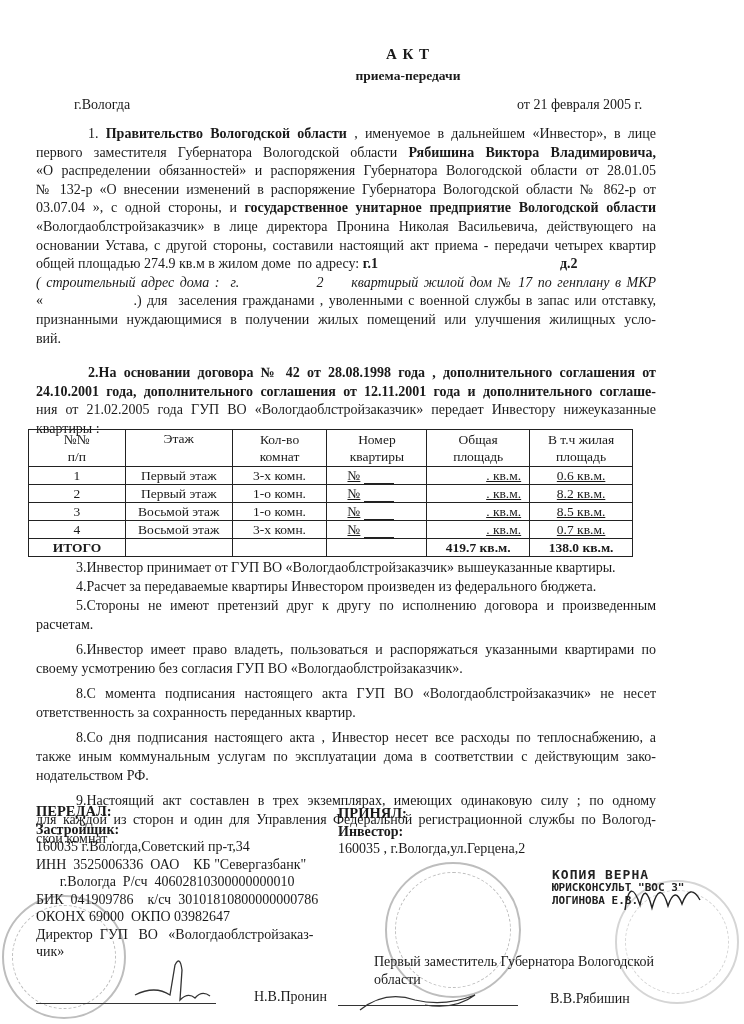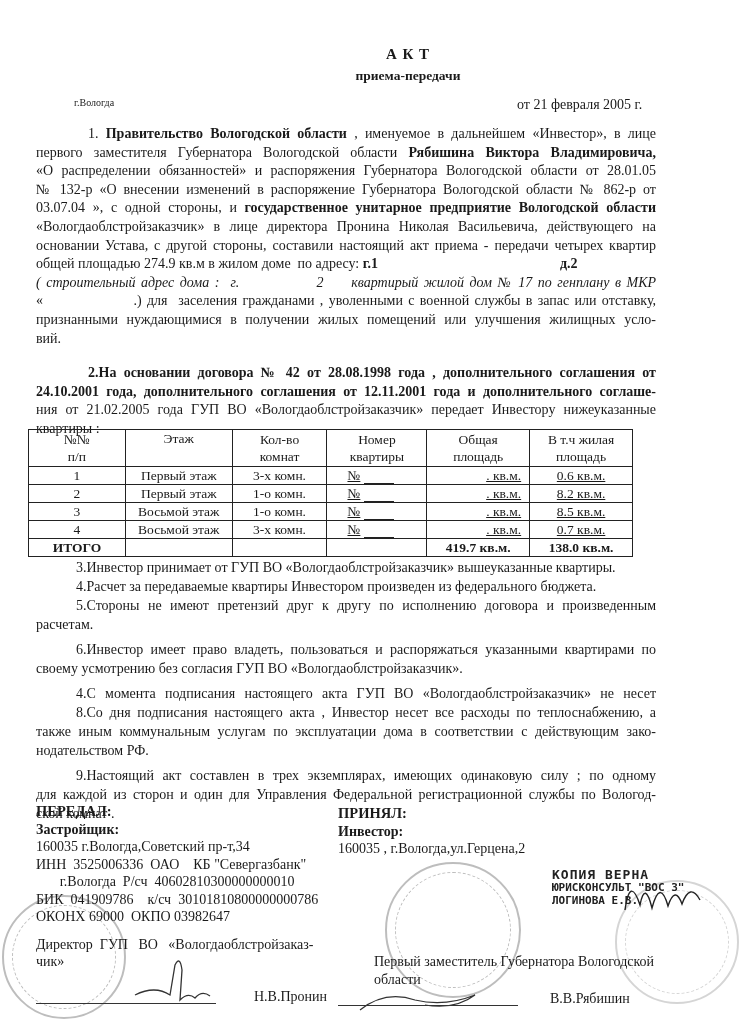--- a/index.html
+++ b/index.html
@@ -5,21 +5,21 @@
   html, body { margin: 0; padding: 0; background: #ffffff; }
   body {
     width: 744px; height: 1024px; position: relative; overflow: hidden;
     font-family: "Liberation Serif", "DejaVu Serif", serif;
     color: #1a1a1a; font-size: 14px;
   }
   .abs { position: absolute; white-space: nowrap; margin-left: 36px; }
   .title { left: 0; width: 744px; text-align: center; font-weight: bold; }
   .t1 { top: 46px; font-size: 15px; letter-spacing: 1px; }
   .t2 { top: 68px; font-size: 13.5px; }
-  .city { left: 38px; top: 97px; font-size: 10px; }
+  .city { left: 38px; top: 97px; font-size: 14px; }
   .date { left: 481px; top: 97px; font-size: 14px; }
   .para { position: absolute; left: 36px; width: 620px; font-size: 14px; line-height: 18.6px; text-align: justify; }
   .para .ln { display: block; white-space: nowrap; text-align-last: justify; }
   .para .ln.last { text-align-last: left; }
   .para .ind { padding-left: 52px; }
   b { font-weight: bold; }
   i { font-style: italic; }
   .p1 { top: 125px; }
   .p2 { top: 364px; }
   table.apt {
@@ -148,42 +148,43 @@
   </tbody>
 </table>
 
 <div class="items">
   <span class="ln last ind">3.Инвестор принимает от ГУП ВО «Вологдаоблстройзаказчик» вышеуказанные квартиры.</span>
   <span class="ln last ind">4.Расчет за передаваемые квартиры Инвестором произведен из федерального бюджета.</span>
   <span class="ln ind">5.Стороны не имеют претензий друг к другу по исполнению договора и произведенным</span>
   <span class="ln last" style="margin-bottom:6px;">расчетам.</span>
   <span class="ln ind">6.Инвестор имеет право владеть, пользоваться и распоряжаться  указанными квартирами по</span>
   <span class="ln last" style="margin-bottom:6px;">своему усмотрению без согласия ГУП ВО «Вологдаоблстройзаказчик».</span>
-  <span class="ln ind">4.С момента подписания настоящего акта ГУП ВО  «Вологдаоблстройзаказчик» не несет</span>
+  <span class="ln ind">8.С момента подписания настоящего акта ГУП ВО  «Вологдаоблстройзаказчик» не несет</span>
+  <span class="ln last" style="margin-bottom:6px;">ответственность за сохранность переданных квартир.</span>
   <span class="ln ind">8.Со дня подписания  настоящего акта , Инвестор несет все расходы  по теплоснабжению, а</span>
   <span class="ln">также иным коммунальным  услугам  по эксплуатации дома в соответствии с действующим зако-</span>
   <span class="ln last" style="margin-bottom:6px;">нодательством РФ.</span>
   <span class="ln ind">9.Настоящий акт составлен в трех  экземплярах, имеющих одинаковую силу ; по одному</span>
   <span class="ln">для каждой из сторон и один для Управления Федеральной регистрационной службы по Вологод-</span>
   <span class="ln last">ской комнат .</span>
 </div>
 
 <div class="stamp" style="left:2px; top:895px; width:120px; height:120px;"></div>
 <div class="stamp" style="left:385px; top:862px; width:132px; height:132px;"></div>
 <div class="stamp" style="left:615px; top:880px; width:120px; height:120px; opacity:0.35;"></div>
 
 <div class="sig left-sig">
   <div class="h">ПЕРЕДАЛ:</div>
   <div class="hb">Застройщик:</div>
   <div>160035 г.Вологда,Советский пр-т,34</div>
   <div style="white-space:pre;">ИНН  3525006336  ОАО    КБ "Севергазбанк"</div>
   <div style="white-space:pre;text-align:center;">г.Вологда  Р/сч  40602810300000000010</div>
   <div style="white-space:pre;">БИК  041909786    к/сч  30101810800000000786</div>
   <div style="white-space:pre;">ОКОНХ 69000  ОКПО 03982647</div>
-  <div style="margin-top:10px; white-space:pre;">Директор  ГУП   ВО   «Вологдаоблстройзаказ-</div>
+  <div style="white-space:pre;">Директор  ГУП   ВО   «Вологдаоблстройзаказ-</div>
   <div>чик»</div>
 </div>
 <div class="sigline" style="left:36px; top:1003px; width:180px;"></div>
 <div class="abs" style="left:218px; top:989px;">Н.В.Пронин</div>
 <svg class="scribble" style="left:130px; top:950px;" width="90" height="60" viewBox="0 0 90 60">
   <path d="M5 45 Q25 35 40 45 L45 15 Q50 5 52 20 L50 50 Q58 42 65 48 Q72 40 80 46" fill="none" stroke="#333" stroke-width="1.3"></path>
 </svg>
 
 <div class="sig right-sig">
   <div class="h">ПРИНЯЛ:</div>

